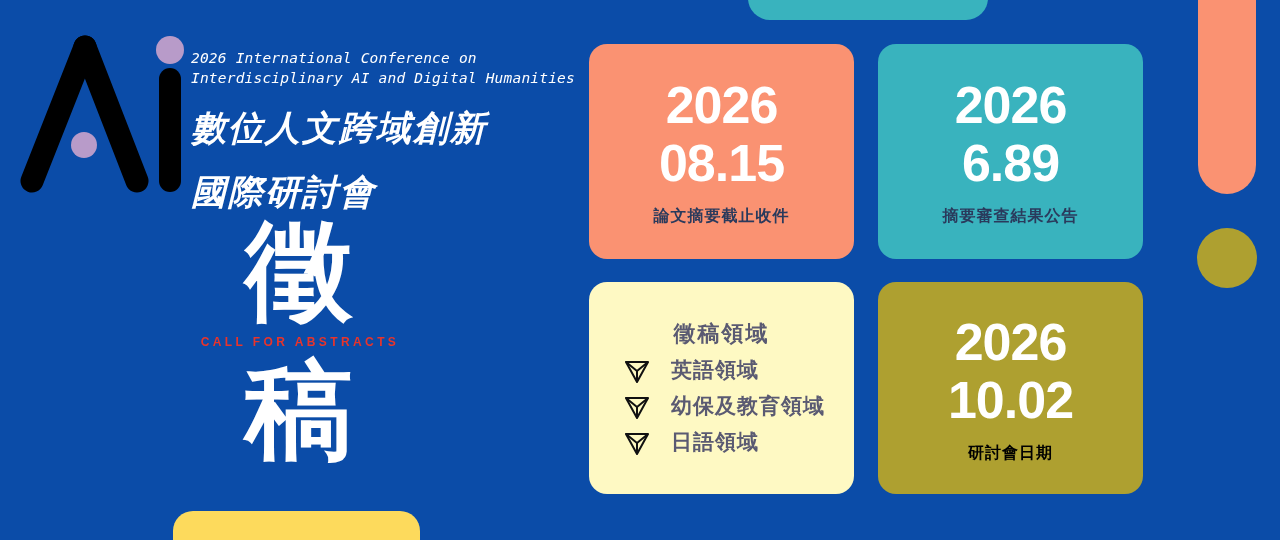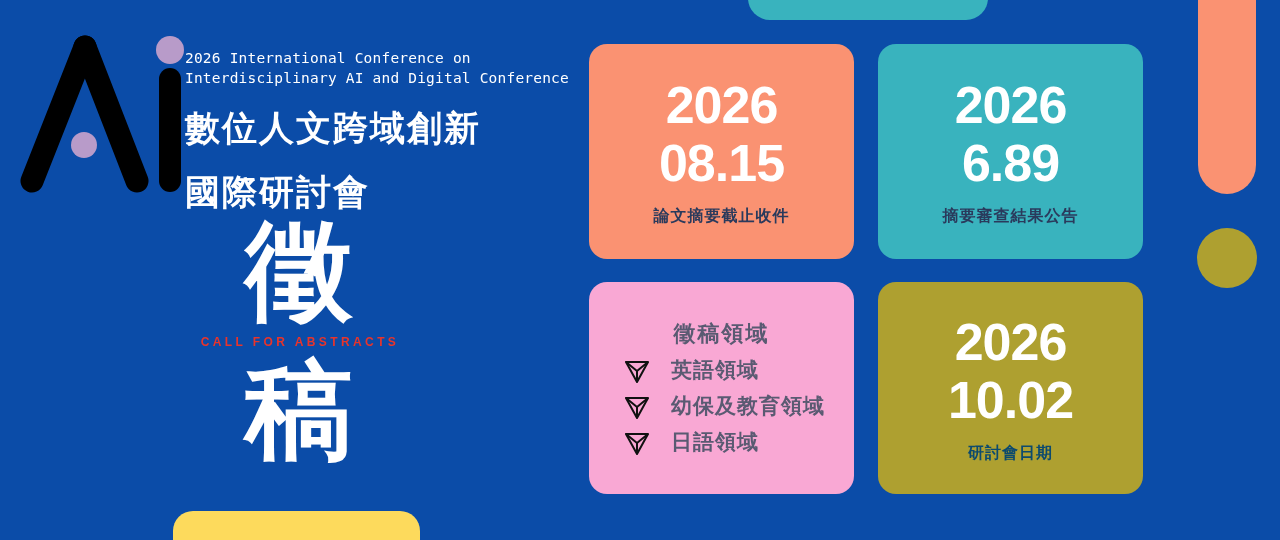--- a/index.html
+++ b/index.html
@@ -51,22 +51,23 @@
   }
   #logo-mark {
     position: absolute;
     left: 18px; top: 33px;
     width: 172px; height: 160px;
   }
   #logo-mark svg { display: block; }
 
   #title-block {
     position: absolute;
-    left: 185px; top: 48px;
+    left: 191px; top: 48px;
     width: 380px;
+    font-style: italic;
   }
   .eng-line {
     color: #ffffff;
     font-family: "DejaVu Sans Mono", monospace;
     font-size: 14.5px;
     line-height: 20px;
     letter-spacing: 0.2px;
     white-space: nowrap;
   }
   .cn-title {
@@ -114,38 +115,38 @@
     border-radius: 18px;
     box-sizing: border-box;
     display: flex;
     flex-direction: column;
     align-items: center;
     justify-content: center;
     overflow: hidden;
   }
   .card-salmon { background: #fa9272; }
   .card-teal   { background: #39b3be; }
-  .card-yellow { background: #f9a8d4; }
+  .card-yellow { background: #fef9c3; }
   .card-olive  { background: #aea030; }
 
   .date-line {
     color: #ffffff;
     font-size: 52px;
     font-weight: bold;
     line-height: 58px;
     letter-spacing: -1px;
   }
   .card-label {
     color: #2a3a5c;
     font-size: 16px;
     font-weight: bold;
     letter-spacing: 1px;
     margin-top: 14px;
   }
-  .card-olive .card-label { color: #0c4a6e; }
+  .card-olive .card-label { color: #000000; }
 
   
   .fields-title {
     color: #5a5a72;
     font-size: 22px;
     font-weight: bold;
     letter-spacing: 2px;
     margin-bottom: 6px;
   }
   .fields-list {
@@ -190,21 +191,21 @@
         <circle cx="66" cy="112" r="13" fill="#b89bc9"></circle>
 
         <line x1="152" y1="46" x2="152" y2="148" stroke="#000000" stroke-width="22" stroke-linecap="round"></line>
 
         <circle cx="152" cy="17" r="14" fill="#b89bc9"></circle>
       </svg>
     </div>
 
     <div id="title-block">
       <div class="eng-line">2026 International Conference on</div>
-      <div class="eng-line">Interdisciplinary AI and Digital Conference</div>
+      <div class="eng-line">Interdisciplinary AI and Digital Humanities</div>
       <div class="cn-title">數位人文跨域創新</div>
       <div class="cn-title">國際研討會</div>
     </div>
 
     <div id="call-block">
       <div class="big-cn">徵</div>
       <div id="call-en">CALL FOR ABSTRACTS</div>
       <div class="big-cn">稿</div>
     </div>
 

